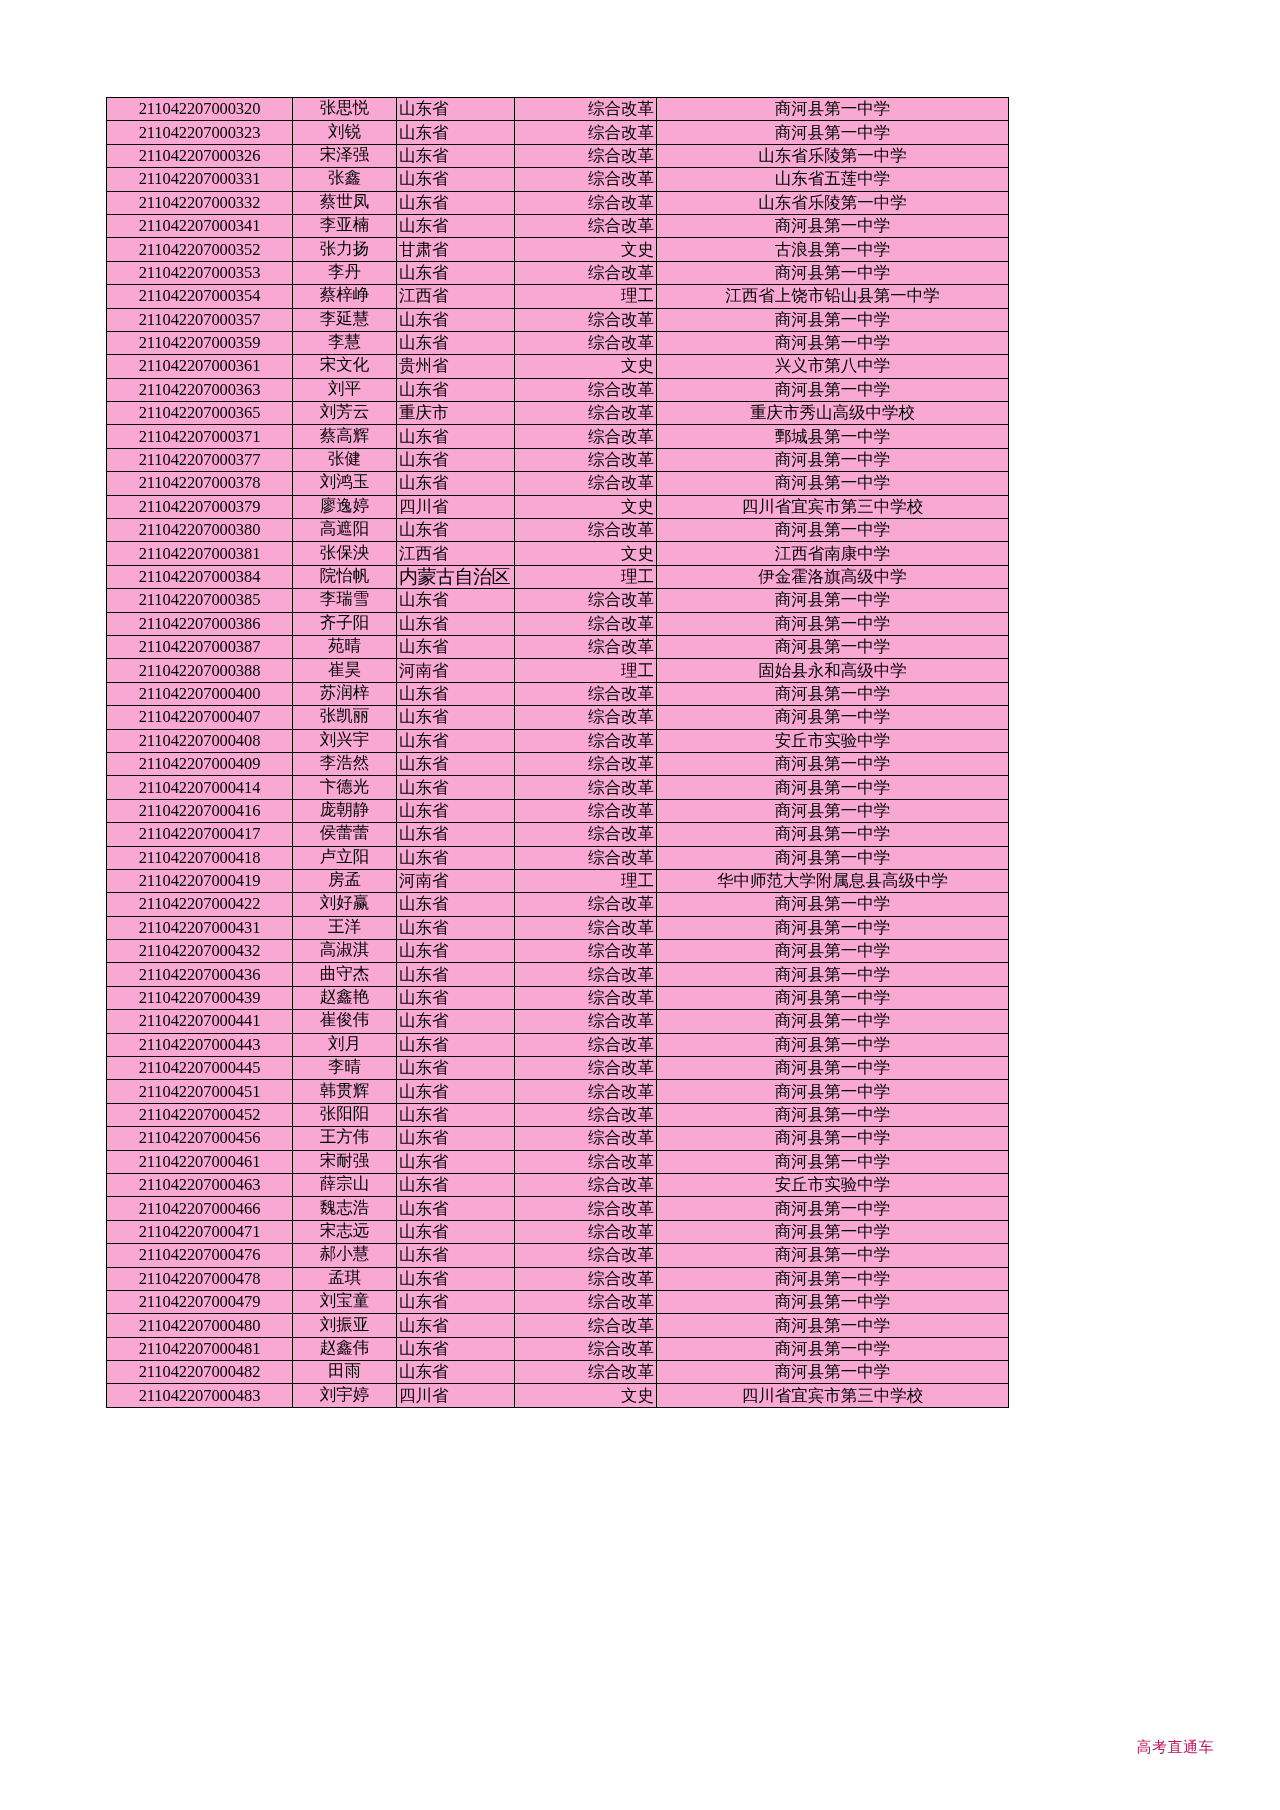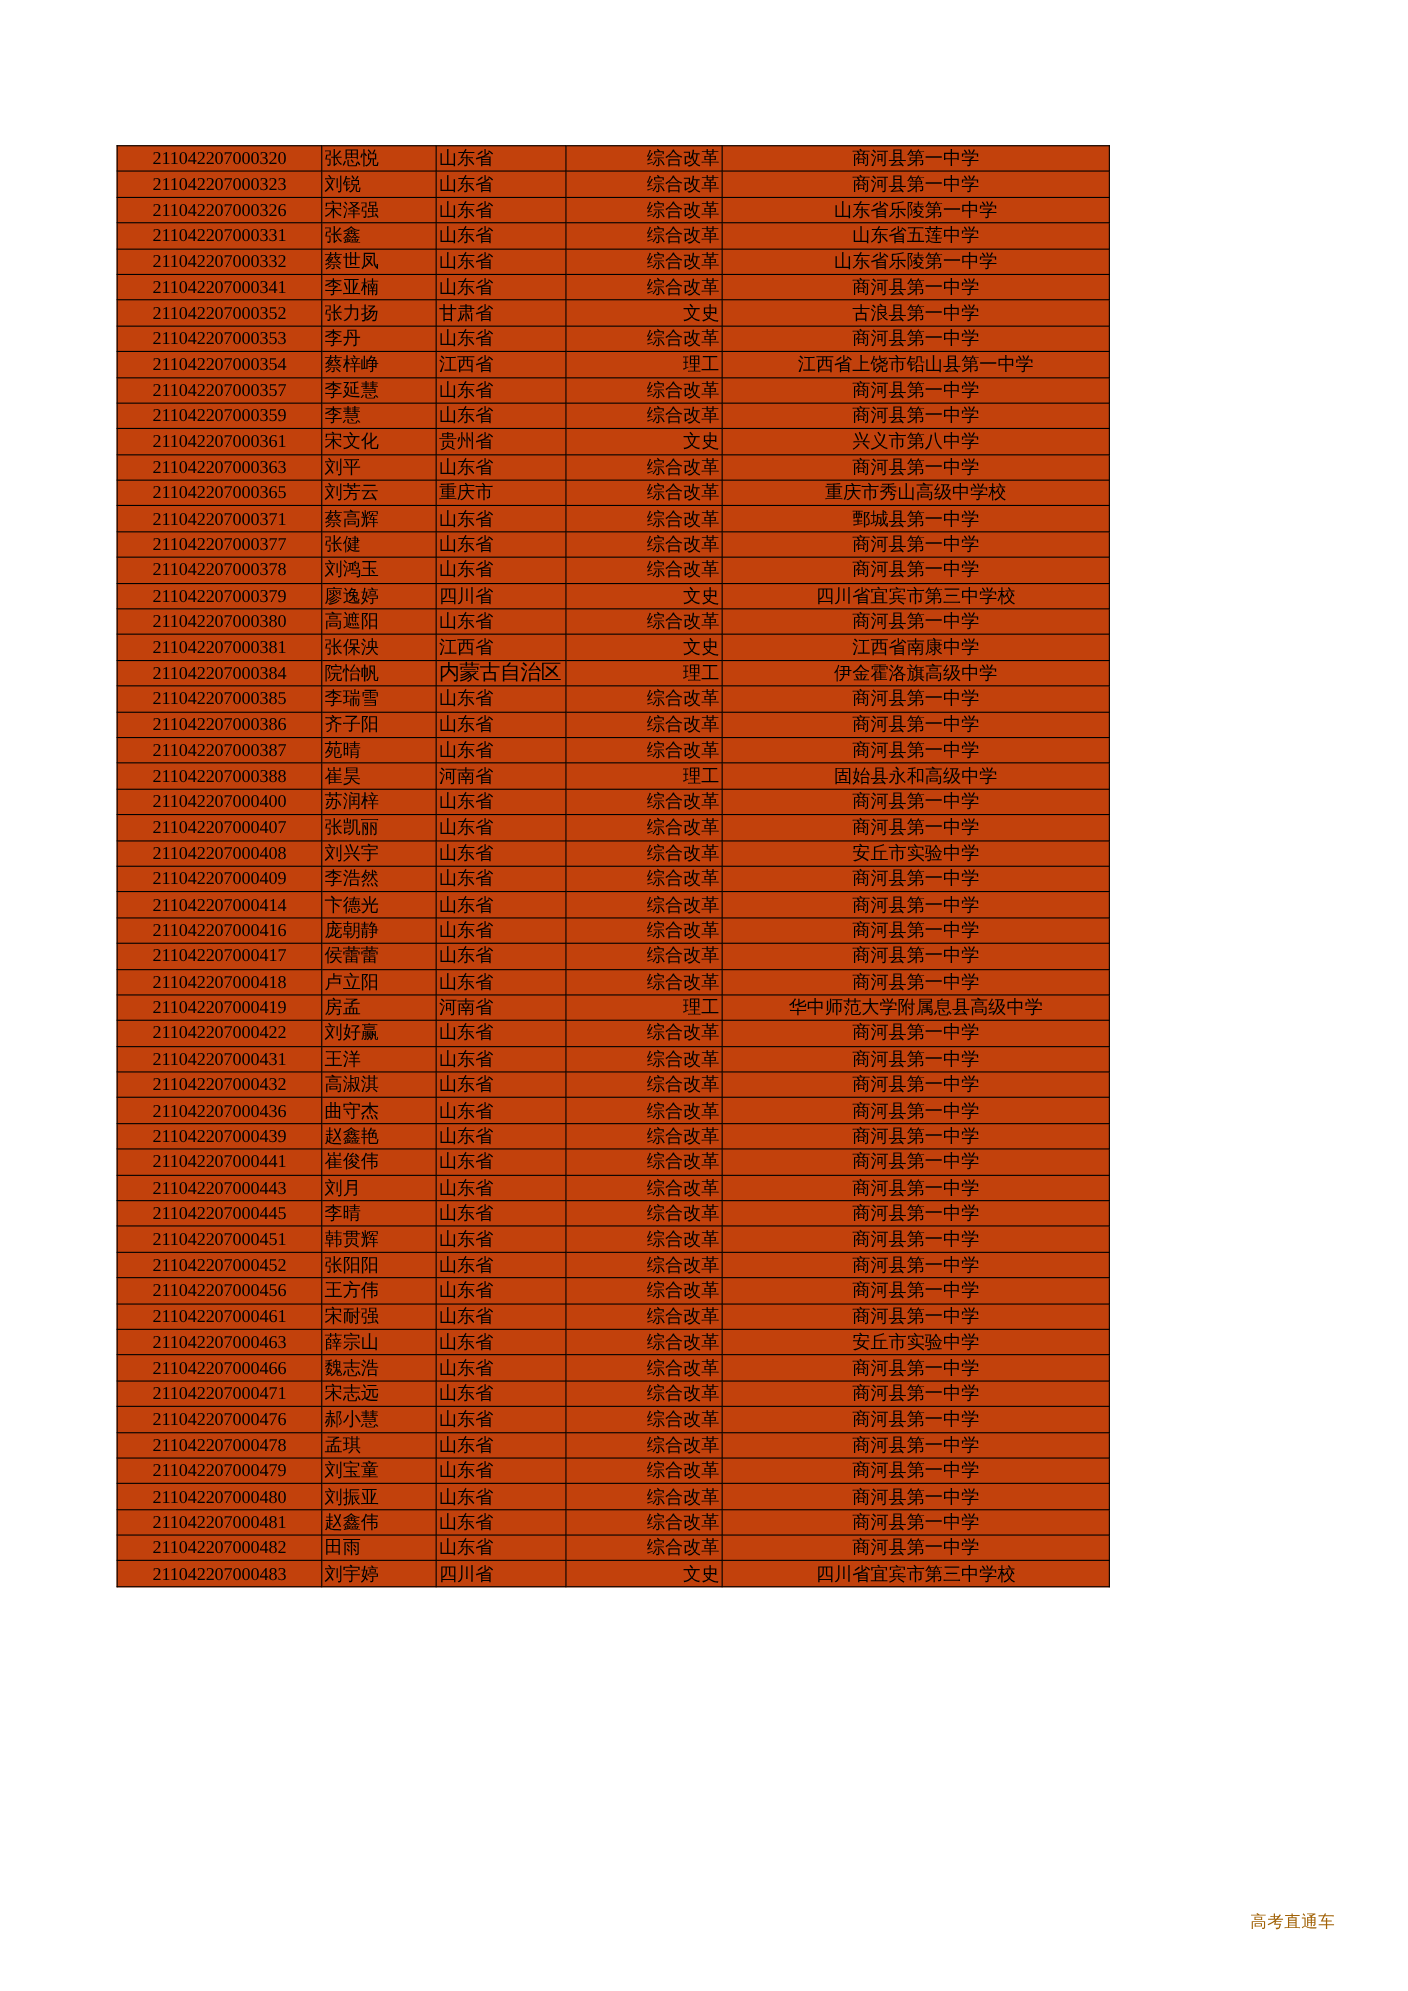--- a/index.html
+++ b/index.html
@@ -26,22 +26,21 @@
   .table-wrap {
     position: absolute;
     left: 106px;
     top: 97px;
     width: 902px;
   }
   table.roster {
     border-collapse: collapse;
     width: 902px;
     table-layout: fixed;
-    background: #c2410c;
-    margin-top: 35px;
+    background: #f9a8d4;
   }
   table.roster td {
     border: 1px solid #000000;
     height: 21.4px;
     padding: 0 2px 1px 2px;
     font-size: 16.5px;
     line-height: 21px;
     color: #000000;
     white-space: nowrap;
     overflow: visible;
@@ -52,21 +51,22 @@
   col.c-prov  { width: 118px; }
   col.c-track { width: 142px; }
   col.c-school{ width: 352px; }
 
   td.id {
     text-align: center;
     font-family: "Liberation Serif", "DejaVu Serif", serif;
     letter-spacing: -0.1px;
   }
   td.name {
-    font-family: Liberation Serif, serif;
+    text-align: center;
+    font-family: Liberation Mono, monospace;
     font-size: 15.5px;
   }
   td.prov {
     text-align: left;
     font-family: Liberation Serif, serif;
     font-size: 15.5px;
   }
   td.prov.narrow {
     font-size: 19px;
     letter-spacing: -0.5px;
@@ -82,21 +82,21 @@
     padding-left: 4px;
     font-family: "DejaVu Sans", "Liberation Sans", sans-serif;
     font-size: 15.5px;
   }
   .watermark {
     position: absolute;
     right: 66px;
     bottom: 53px;
     font-family: "DejaVu Sans", "Liberation Sans", sans-serif;
     font-size: 15px;
-    color: #a16207;
+    color: #be185d;
     letter-spacing: 0.5px;
   }
 </style>
 </head>
 <body>
 
 <div class="page">
 
   <div class="table-wrap">
     <table class="roster">

